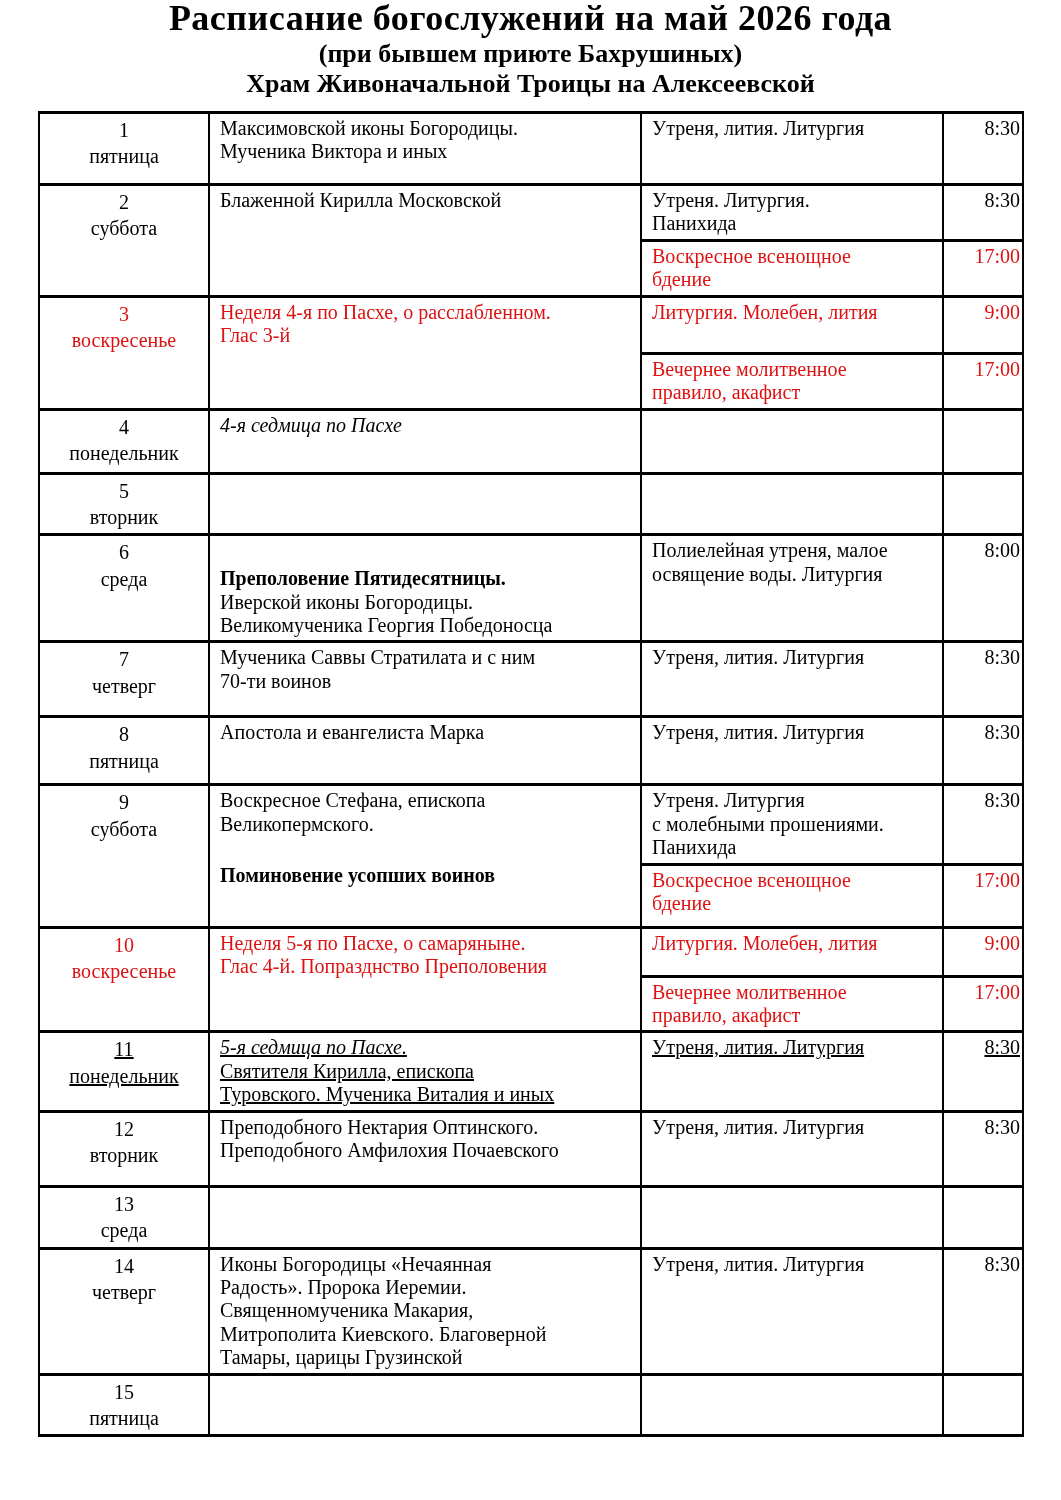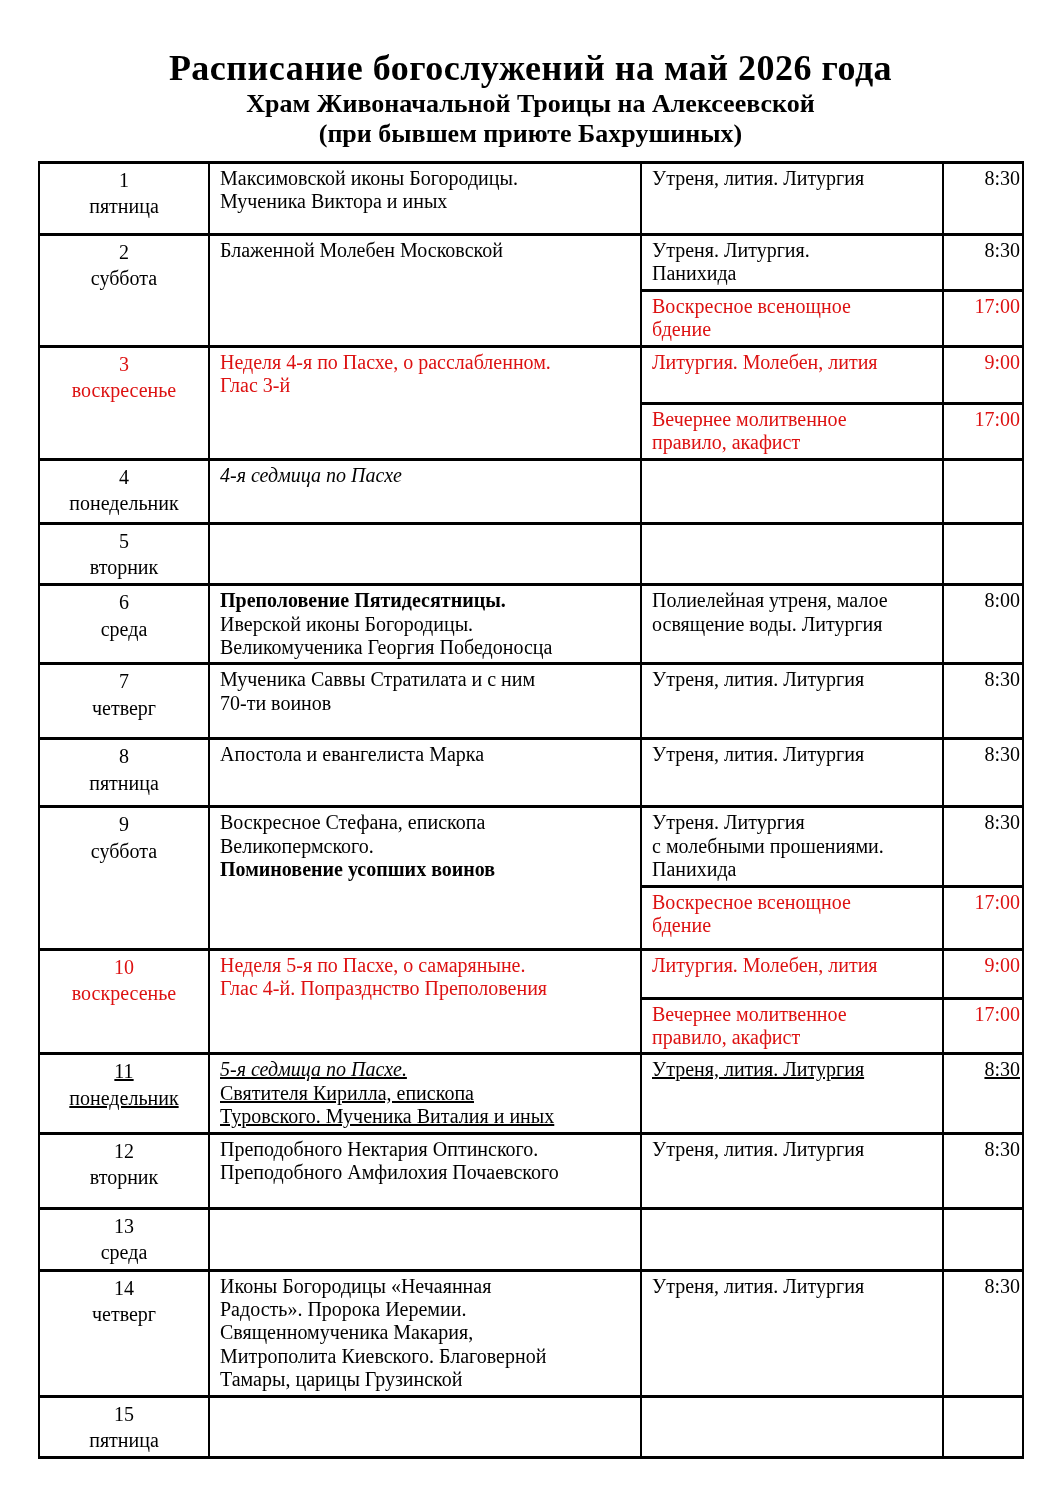--- a/index.html
+++ b/index.html
@@ -8,21 +8,21 @@
     padding: 0;
     background: #ffffff;
   }
   body {
     width: 1061px;
     height: 1500px;
     font-family: "Liberation Serif", "DejaVu Serif", serif;
     color: #000000;
     overflow: hidden;
   }
-  .page { padding-top: 50px; }
+  .page { }
   .title {
     margin: 0 30px;
     text-align: center;
     font-size: 36px;
     font-weight: bold;
     line-height: 1.05;
     letter-spacing: 0.5px;
   }
   .subtitle {
     text-align: center;
@@ -48,36 +48,36 @@
     overflow: hidden;
   }
   td.day-cell {
     text-align: center;
     padding: 3px 4px;
     line-height: 1.32;
   }
   .day-number { display: block; }
   .day-weekday { display: block; }
   .desc-part { white-space: pre-line; }
-  .desc-part.bold { font-weight: bold; }
+  .desc-part.bold { font-weight: bold; margin-top: 28px; }
   .desc-part.italic { font-style: italic; }
   td.service-cell { white-space: pre-line; }
   td.time-cell {
     text-align: right;
     padding: 3px 2px;
   }
   .red { color: var(--red-accent, #dd1111); }
 </style>
 </head>
 <body>
 
 <div class="page">
   <div class="title">Расписание богослужений на май 2026 года</div>
+  <div class="subtitle">(при бывшем приюте Бахрушиных)</div>
   <div class="subtitle">Храм Живоначальной Троицы на Алексеевской</div>
-  <div class="subtitle">(при бывшем приюте Бахрушиных)</div>
 
   <table class="schedule">
     <colgroup>
       <col style="width:170px">
       <col style="width:432px">
       <col style="width:302px">
       <col style="width:80px">
     </colgroup>
     <tbody id="schedule-body">
         <tr style="height: 72px;">
@@ -91,21 +91,21 @@
           </td>
           <td class="service-cell">Утреня, лития. Литургия</td>
           <td class="time-cell">8:30</td>
         </tr>
         <tr style="height: 50px;">
           <td class="day-cell" rowspan="2">
             <span class="day-number">2</span>
             <span class="day-weekday">суббота</span>
           </td>
           <td class="desc-cell" rowspan="2">
-            <div class="desc-part">Блаженной Молебен Московской</div>
+            <div class="desc-part">Блаженной Кирилла Московской</div>
           </td>
           <td class="service-cell">Утреня. Литургия.
 Панихида</td>
           <td class="time-cell">8:30</td>
         </tr>
         <tr style="height: 56px;">
           <td class="service-cell red">Воскресное всенощное
 бдение</td>
           <td class="time-cell red">17:00</td>
         </tr>

